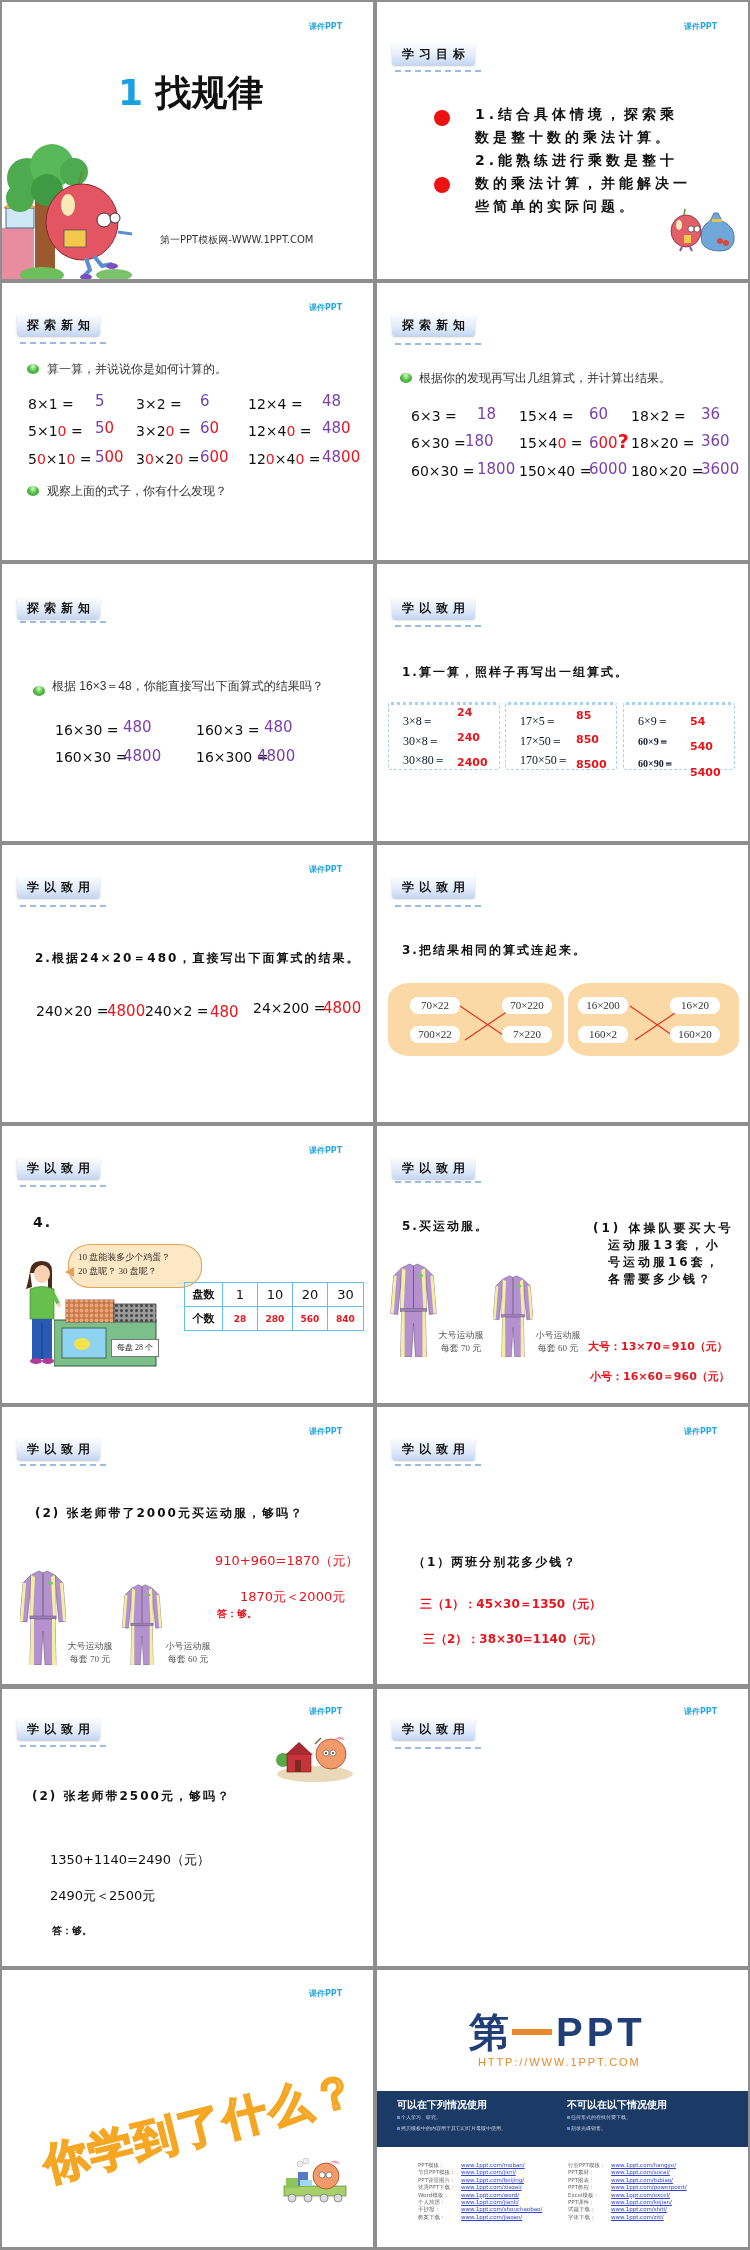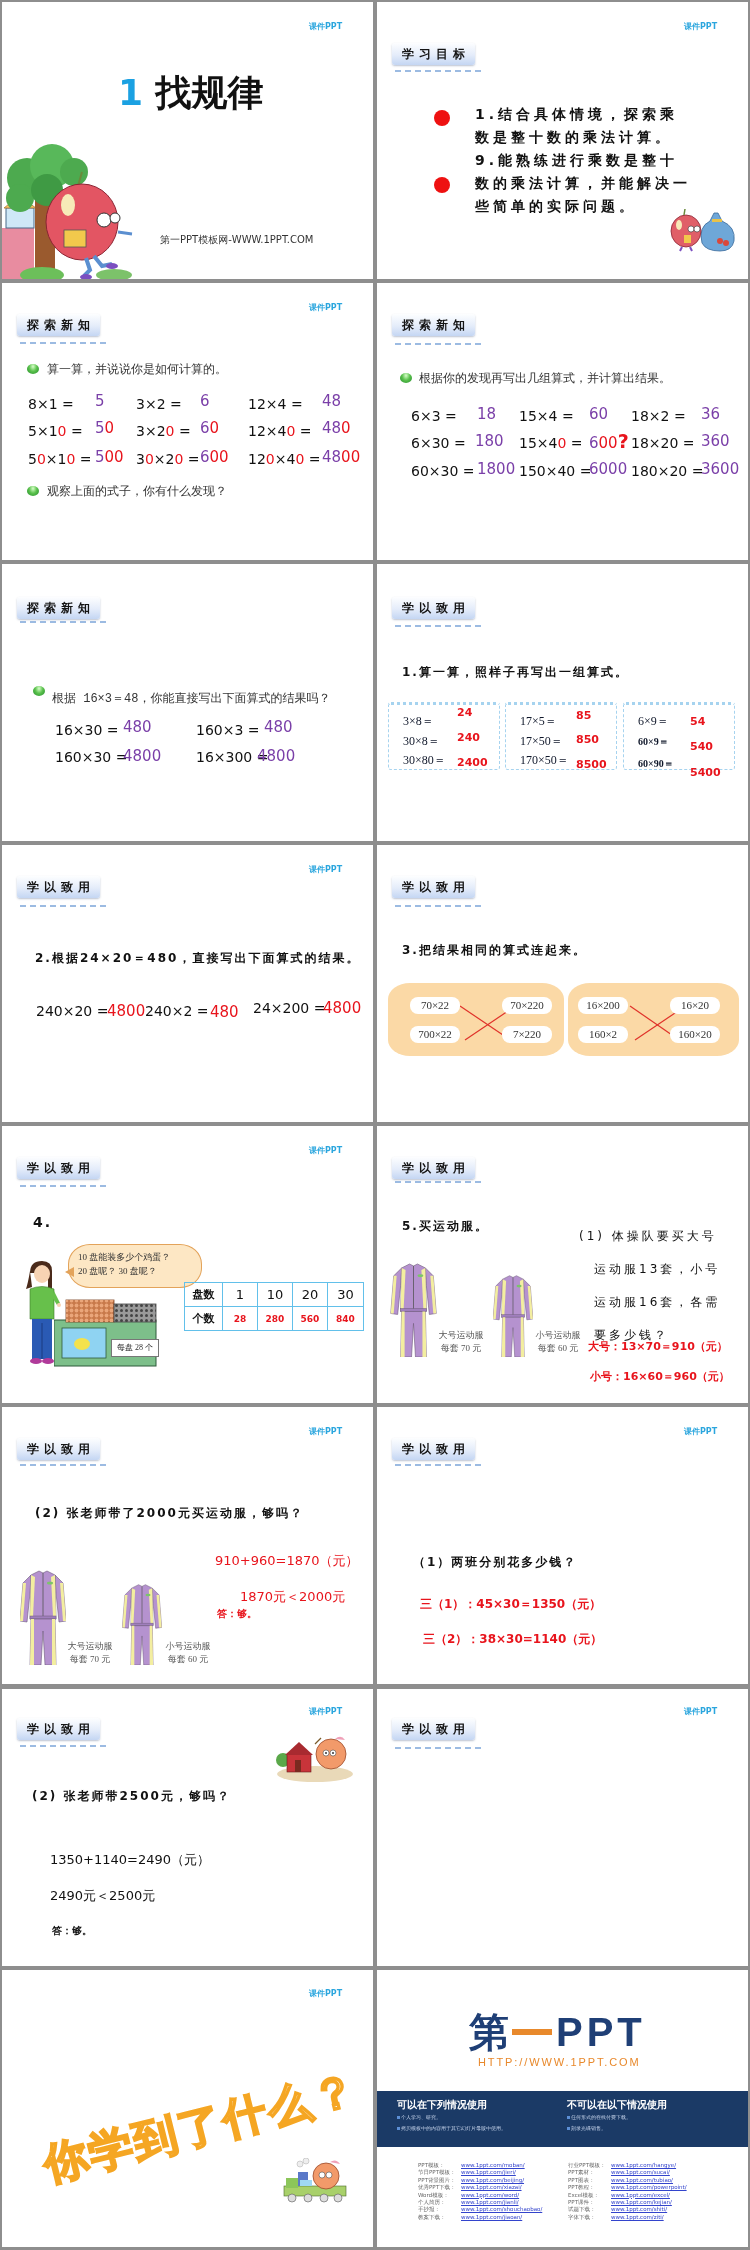--- a/index.html
+++ b/index.html
@@ -112,21 +112,21 @@
 </section>
 
 <section class="slide" style="left:377px;top:2px">
   <div class="wm">课件PPT</div>
   <div class="badge" style="top:41px">学习目标</div>
   <div class="dash" style="top:68px"></div>
   <div class="reddot" style="top:108px"></div>
   <div class="reddot" style="top:175px"></div>
   <div class="objectives">
     <p>1.结合具体情境，探索乘数是整十数的乘法计算。</p>
-    <p>9.能熟练进行乘数是整十数的乘法计算，并能解决一些简单的实际问题。</p>
+    <p>2.能熟练进行乘数是整十数的乘法计算，并能解决一些简单的实际问题。</p>
   </div>
   <svg class="a" style="left:293px;top:203px" width="65" height="47" viewBox="0 0 65 47">
     <path d="M44 8 L40 16 Q28 22 32 38 Q36 46 50 46 Q62 46 64 36 Q66 22 52 16 L48 8 Z" fill="#6ea7d8" stroke="#3a6a9a" stroke-width="0.8"></path>
     <rect x="42" y="14" width="10" height="3" fill="#e8c24a"></rect>
     <circle cx="50" cy="36" r="3" fill="#d9483b"></circle>
       <circle cx="56" cy="38" r="3" fill="#d9483b"></circle>
     <ellipse cx="16" cy="26" rx="15" ry="16" fill="#e05f68" stroke="#8c2433" stroke-width="0.8"></ellipse>
     <path d="M14 10 L15 4" stroke="#6a8a3a" stroke-width="1.5"></path>
     <ellipse cx="9" cy="20" rx="3" ry="5" fill="#f7eab8"></ellipse>
     <circle cx="21" cy="24" r="3" fill="#fff" stroke="#333" stroke-width="0.6"></circle>
@@ -176,39 +176,39 @@
   <div class="hint" style="left:42px;top:88px">根据你的发现再写出几组算式，并计算出结果。</div>
 
   <div class="eq" style="left:34px;top:124px"><span>6×3 =</span></div>
   <div class="ans" style="left:100px;top:122px"><span>18</span></div>
   <div class="eq" style="left:142px;top:124px"><span>15×4 =</span></div>
   <div class="ans" style="left:212px;top:122px"><span>60</span></div>
   <div class="eq" style="left:254px;top:124px"><span>18×2 =</span></div>
   <div class="ans" style="left:324px;top:122px"><span>36</span></div>
 
   <div class="eq" style="left:34px;top:151px"><span>6×30 =</span></div>
-  <div class="ans" style="left:98px;top:149px"><span>180</span></div>
+  <div class="ans" style="left:88px;top:149px"><span>180</span></div>
   <div class="eq" style="left:142px;top:151px"><span>15×4</span><span class="hl">0</span><span> =</span></div>
   <div class="ans" style="left:212px;top:149px"><span>6</span><span class="hl">00</span><span class="qmark">?</span></div>
   <div class="eq" style="left:254px;top:151px"><span>18×20 =</span></div>
   <div class="ans" style="left:324px;top:149px"><span>360</span></div>
 
   <div class="eq" style="left:34px;top:179px"><span>60×30 =</span></div>
   <div class="ans" style="left:100px;top:177px"><span>1800</span></div>
   <div class="eq" style="left:142px;top:179px"><span>150×40 =</span></div>
   <div class="ans" style="left:212px;top:177px"><span>6000</span></div>
   <div class="eq" style="left:254px;top:179px"><span>180×20 =</span></div>
   <div class="ans" style="left:324px;top:177px"><span>3600</span></div>
 </section>
 
 <section class="slide" style="left:2px;top:564px">
   <div class="badge" style="top:33px">探索新知</div>
   <div class="dash" style="top:57px"></div>
   <div class="bullet" style="left:31px;top:122px"></div>
-  <div class="hint" style="left:50px;top:128px;font-family:Liberation Mono, monospace">根据 16×3＝48，你能直接写出下面算式的结果吗？</div>
+  <div class="hint" style="left:50px;top:115px;font-family:Liberation Sans, sans-serif">根据 16×3＝48，你能直接写出下面算式的结果吗？</div>
   <div class="eq" style="left:53px;top:157px">16×30 =</div>
   <div class="ans" style="left:121px;top:154px">480</div>
   <div class="eq" style="left:194px;top:157px">160×3 =</div>
   <div class="ans" style="left:262px;top:154px">480</div>
   <div class="eq" style="left:53px;top:184px">160×30 =</div>
   <div class="ans" style="left:121px;top:183px">4800</div>
   <div class="eq" style="left:194px;top:184px">16×300 =</div>
   <div class="ans" style="left:255px;top:183px">4800</div>
 </section>
 
@@ -326,21 +326,21 @@
       <td class="r">840</td>
     </tr>
   </tbody>
     </table>
 </section>
 
 <section class="slide" style="left:377px;top:1126px">
   <div class="badge">学以致用</div>
   <div class="dash" style="top:55px"></div>
   <div class="task" style="left:25px;top:92px">5.买运动服。</div>
-  <div class="wrap" style="left:202px;top:94px;width:142px;font-size:12px;font-weight:normal;letter-spacing:3px;line-height:33px;padding-left:15px;text-indent:-15px">(1) 体操队要买大号运动服13套，小号运动服16套，各需要多少钱？</div>
+  <div class="wrap" style="left:216px;top:94px;width:142px;font-size:12px;font-weight:bold;letter-spacing:3px;line-height:17px;padding-left:15px;text-indent:-15px">(1) 体操队要买大号运动服13套，小号运动服16套，各需要多少钱？</div>
   <svg class="a" style="left:13px;top:136px" width="47" height="95">
       <use href="#jacket-sym"></use>
     </svg>
   <svg class="a" style="left:116px;top:148px" width="40" height="83">
       <use href="#jacket-sym"></use>
     </svg>
   <div class="jlabel" style="left:55px;top:203px">
     <div>大号运动服</div>
     <div>每套 70 元</div>
   </div>

